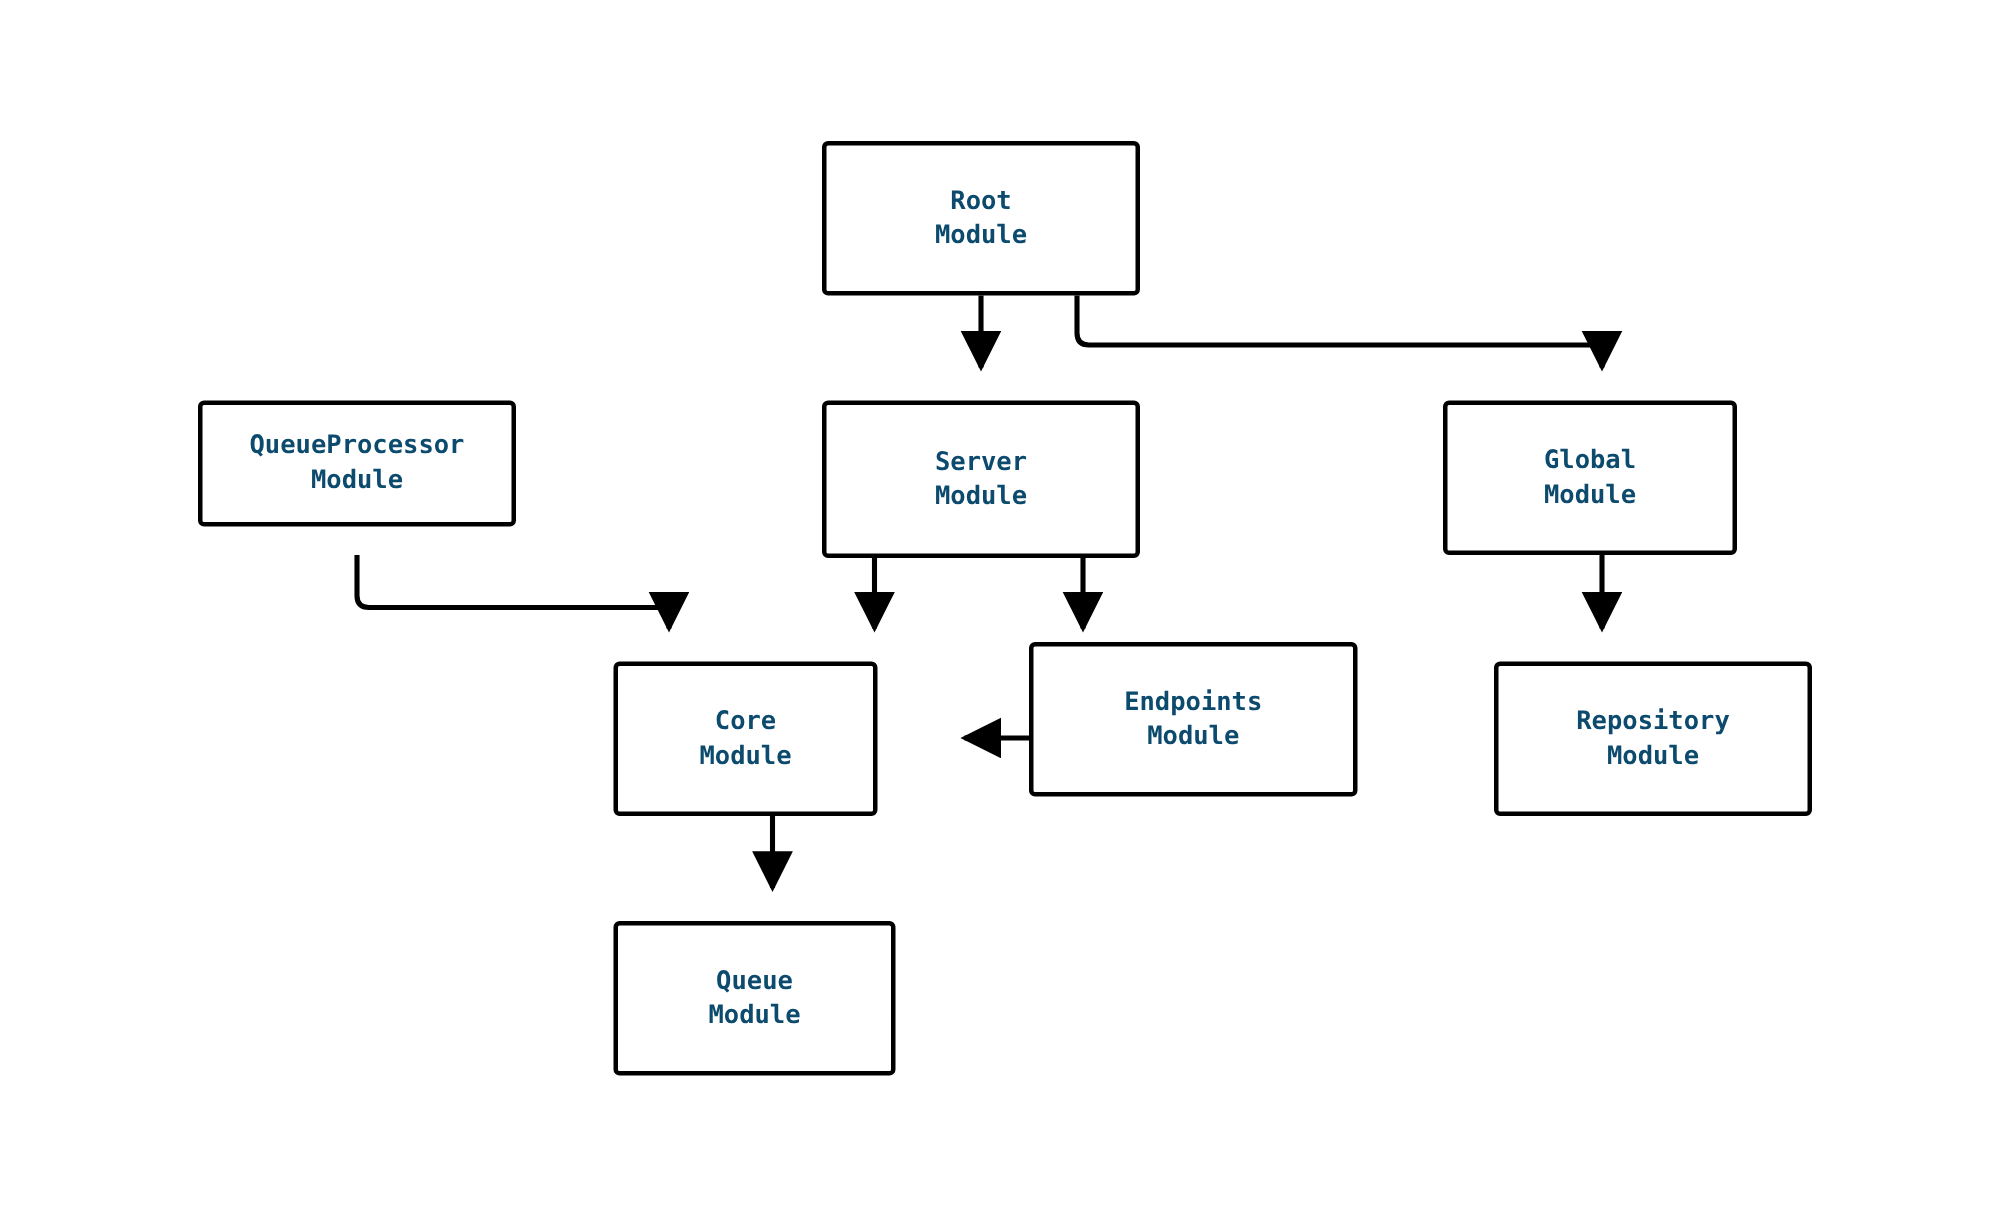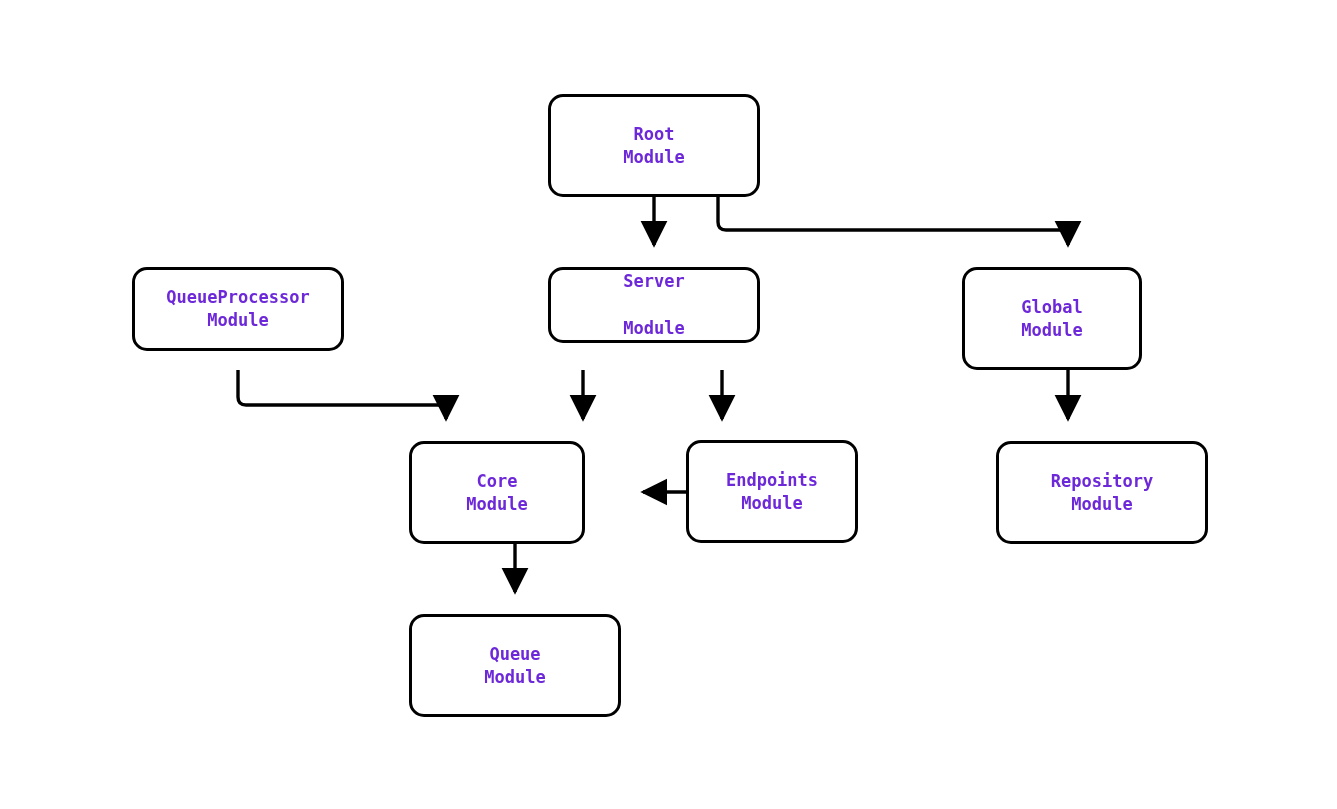--- a/index.html
+++ b/index.html
@@ -21,27 +21,27 @@
     position: absolute;
     left: 0;
     top: 0;
     width: 1337px;
     height: 809px;
   }
   .node {
     position: absolute;
     box-sizing: border-box;
     border: 3px solid #000000;
-    border-radius: 15px;
+    border-radius: 4px;
     background: #ffffff;
     display: flex;
     flex-direction: column;
     align-items: center;
     justify-content: center;
-    color: #6d28d9;
+    color: #0c4a6e;
     font-family: "DejaVu Sans Mono", monospace;
     font-size: 17px;
     line-height: 23px;
     font-weight: 700;
     letter-spacing: 0px;
     text-align: center;
     z-index: 2;
   }
   .node-line {
     display: block;
@@ -82,43 +82,43 @@
   <div class="node" style="left:548px; top:94px; width:212px; height:103px;">
     <span class="node-line">Root</span>
     <span class="node-line">Module</span>
   </div>
 
   <div class="node" style="left:132px; top:267px; width:212px; height:84px;">
     <span class="node-line">QueueProcessor</span>
     <span class="node-line">Module</span>
   </div>
 
-  <div class="node" style="left:548px; top:267px; width:212px; height:76px;justify-content:space-between;">
+  <div class="node" style="left:548px; top:267px; width:212px; height:105px;">
     <span class="node-line">Server</span>
     <span class="node-line">Module</span>
   </div>
 
-  <div class="node" style="left:962px; top:267px; width:180px; height:103px;">
+  <div class="node" style="left:962px; top:267px; width:196px; height:103px;">
     <span class="node-line">Global</span>
     <span class="node-line">Module</span>
   </div>
 
   <div class="node" style="left:409px; top:441px; width:176px; height:103px;">
     <span class="node-line">Core</span>
     <span class="node-line">Module</span>
   </div>
 
-  <div class="node" style="left:686px; top:440px; width:172px; height:103px;">
+  <div class="node" style="left:686px; top:428px; width:219px; height:103px;">
     <span class="node-line">Endpoints</span>
     <span class="node-line">Module</span>
   </div>
 
   <div class="node" style="left:962px; top:441px; width:212px; height:103px;margin-left:34px;">
     <span class="node-line">Repository</span>
     <span class="node-line">Module</span>
   </div>
 
-  <div class="node" style="left:409px; top:614px; width:212px; height:103px;">
+  <div class="node" style="left:409px; top:614px; width:188px; height:103px;">
     <span class="node-line">Queue</span>
     <span class="node-line">Module</span>
   </div>
 
 </div>
 
 </body></html>

